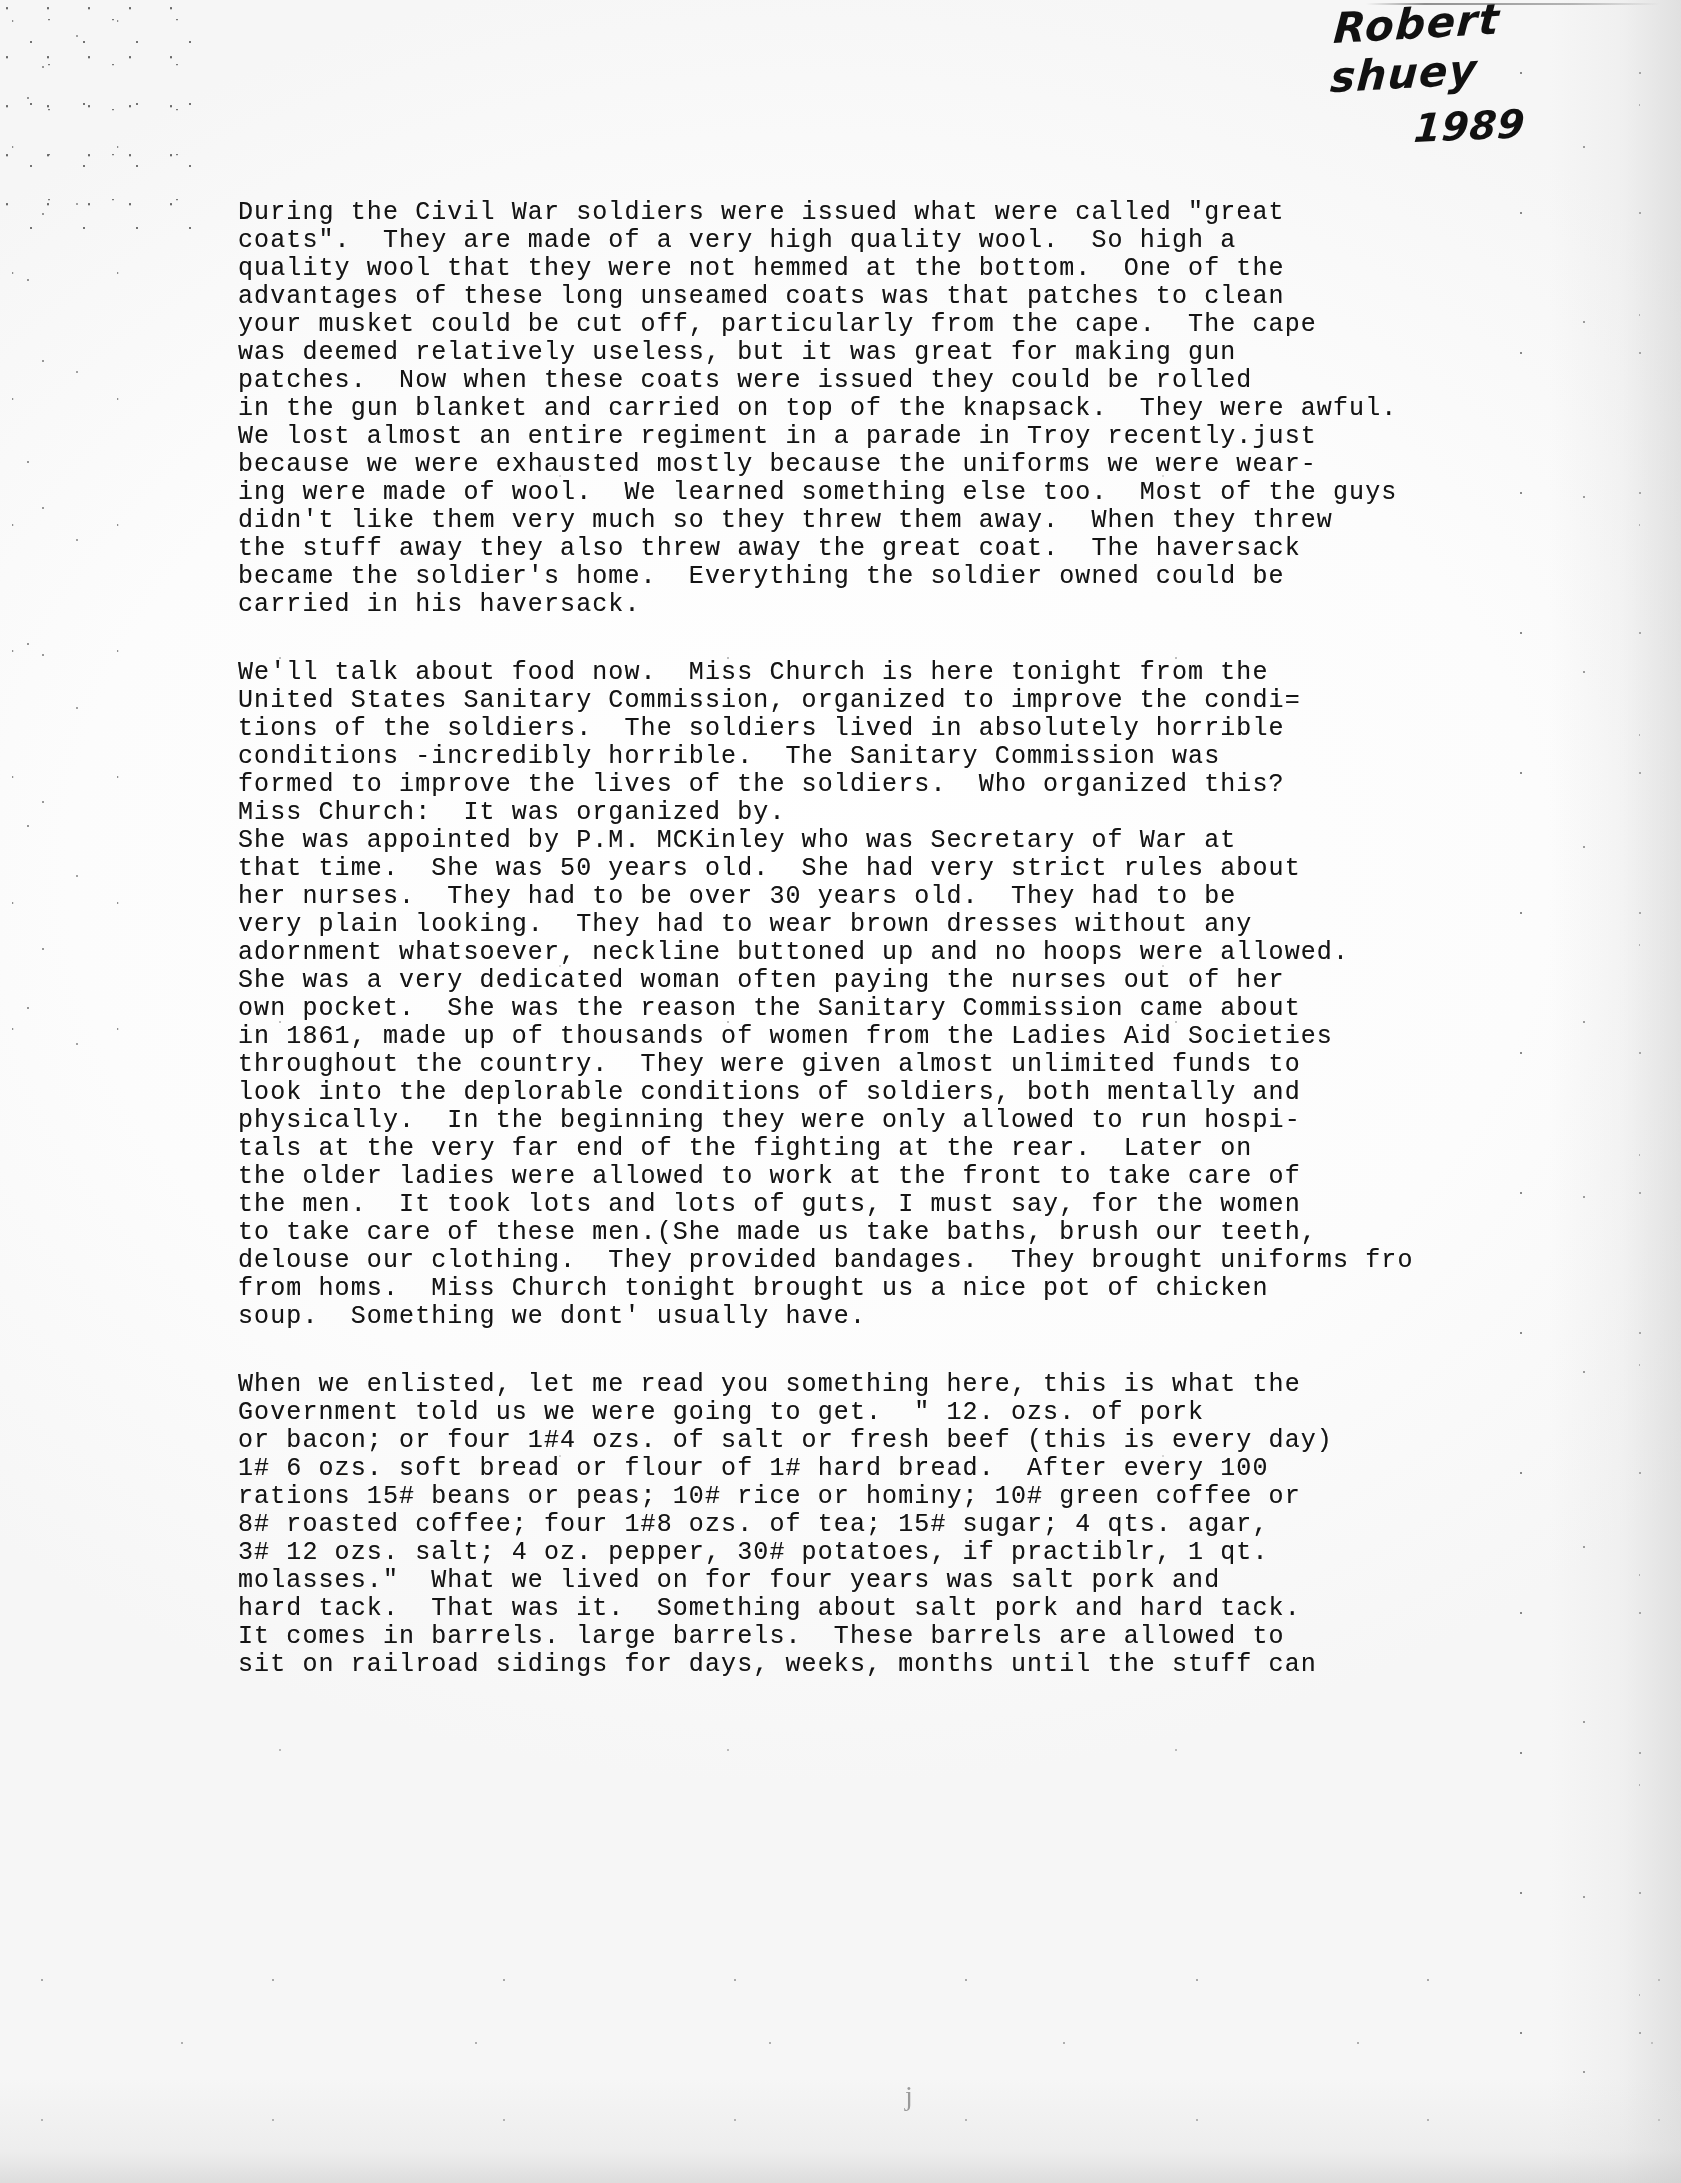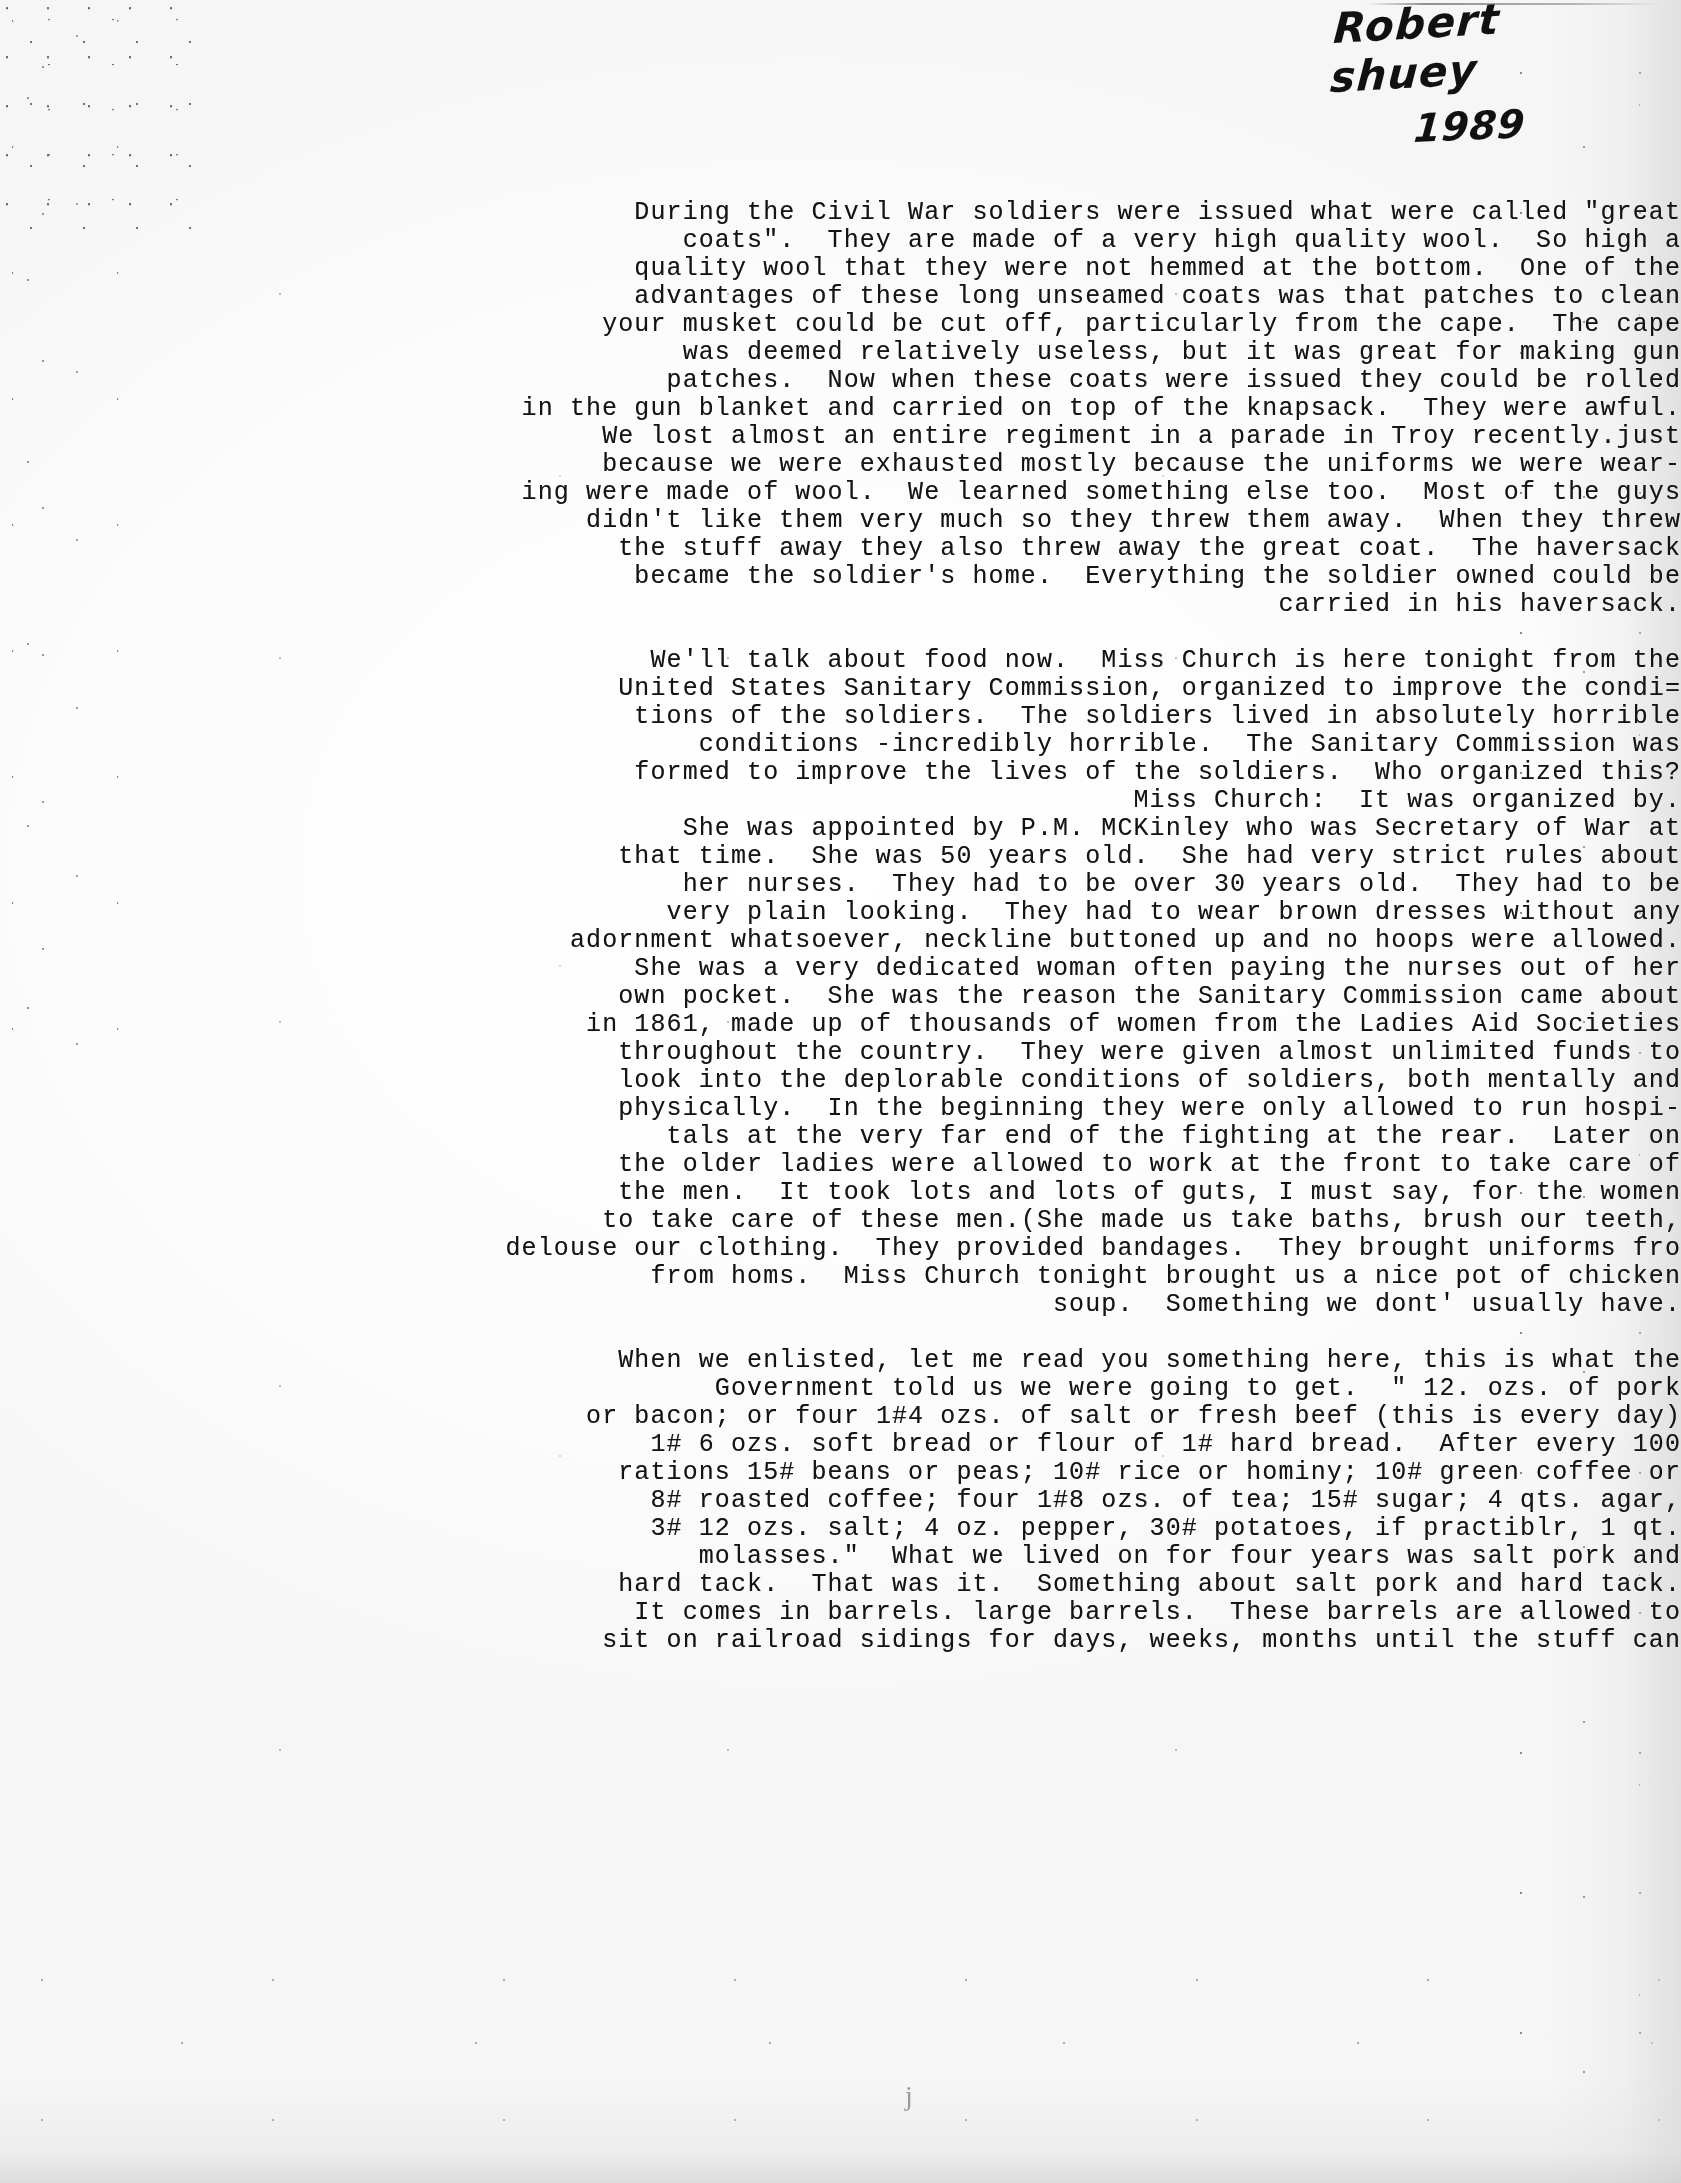--- a/index.html
+++ b/index.html
@@ -139,31 +139,30 @@
     margin-left: 90px;
     margin-top: 4.2px;
   }
 
   
   #typescript {
     position: absolute;
     left: 238px;
     top: 199px;
     width: 1443px;
-    text-align: right;
   }
   .para {
     margin: 0 0 0 0;
     color: #141414;
     font-size: 25px;
     line-height: 28px;
     letter-spacing: 1.1px;
     white-space: pre;
   }
-  .para + .para { margin-top: 28px; }
+  .para + .para { margin-top: 40px; }
   .tline {
     display: block;
     white-space: pre;
   }
   
   #typescript { text-shadow: 0 0 0.4px rgba(0,0,0,0.35); }
 
   
   #bottom-mark {
     position: absolute;

